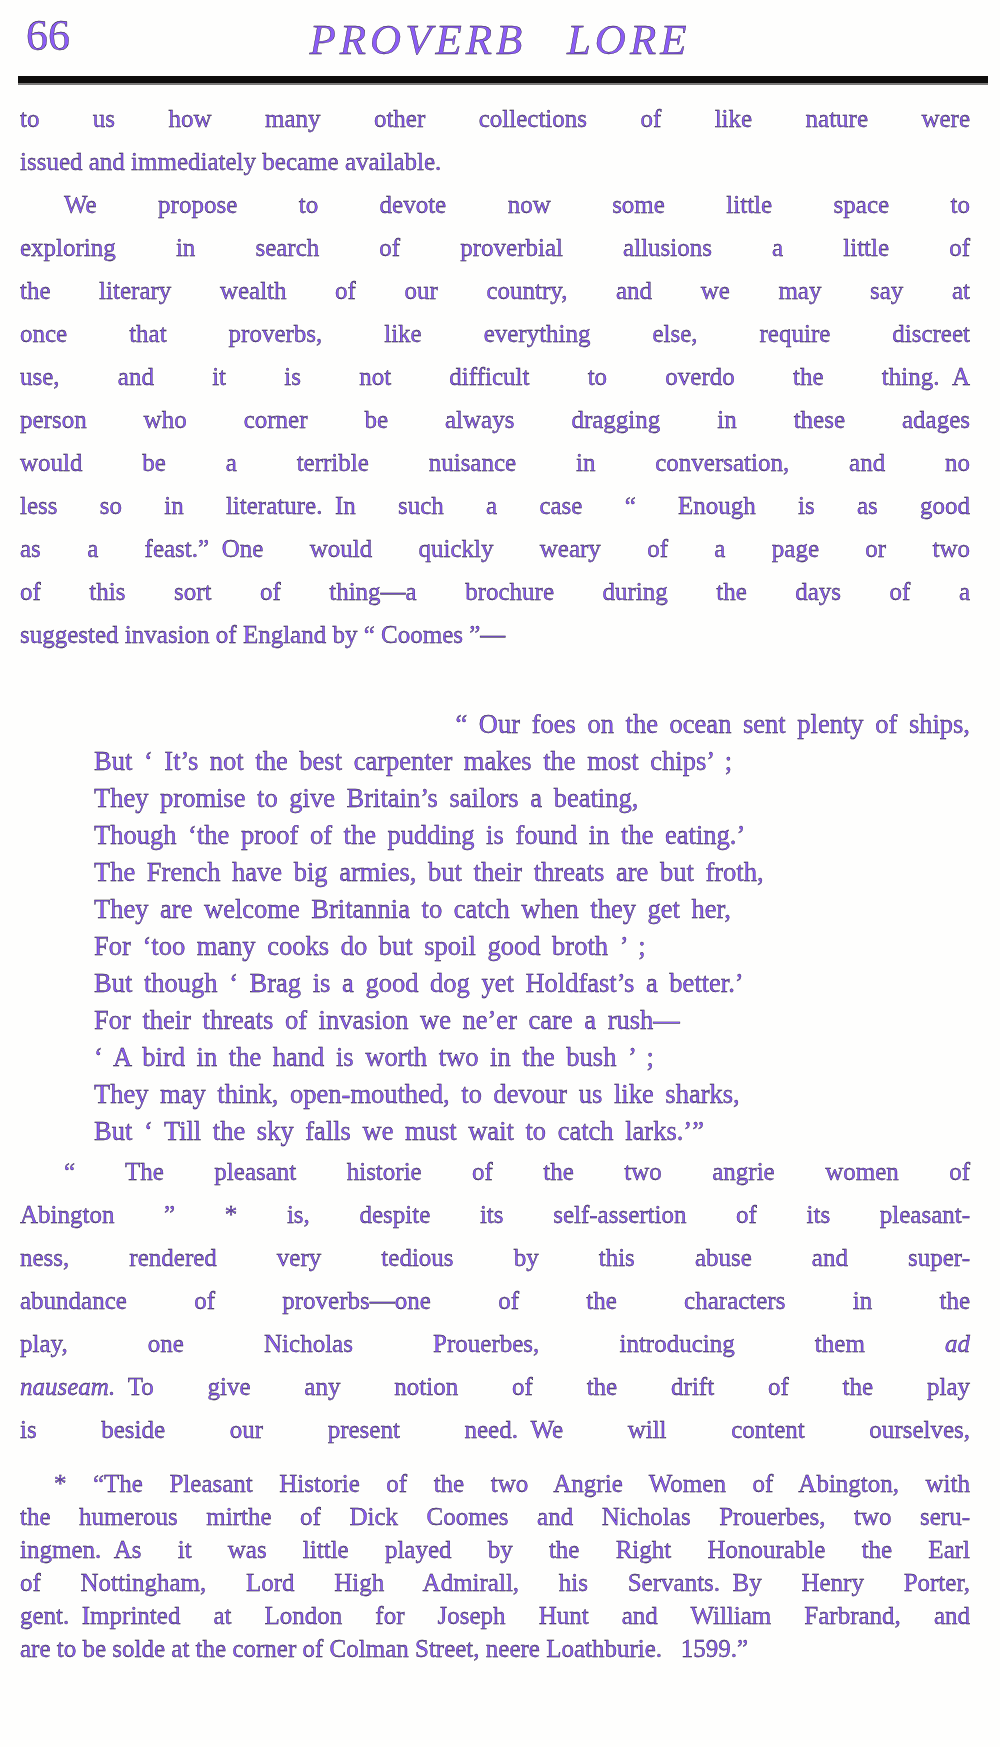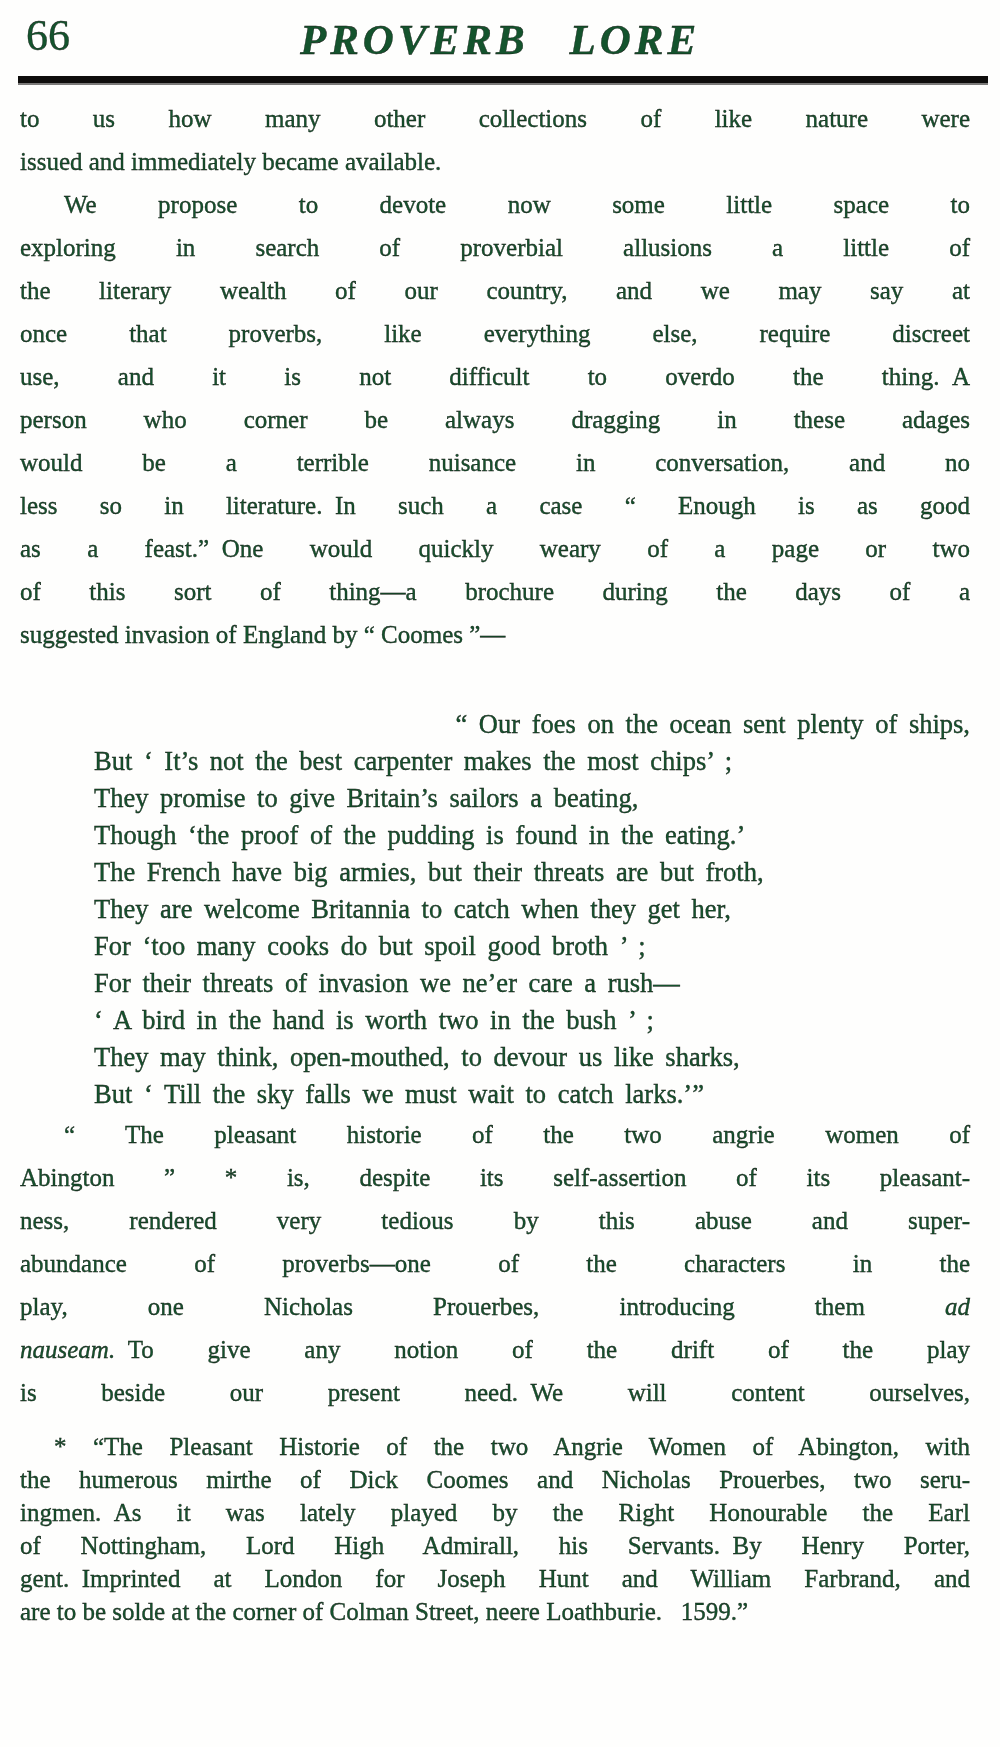--- a/index.html
+++ b/index.html
@@ -1,37 +1,37 @@
 <!DOCTYPE html>
 <html><head>
 <meta charset="utf-8">
 <style>
   html, body { margin:0; padding:0; background:#ffffff; }
   .page {
     position:relative;
     width:1000px; height:1747px;
     background:#fefefd;
-    color:#14532d;
+    color:#8b5cf6;
     font-family:"Liberation Serif","DejaVu Serif",serif;
     -webkit-text-stroke:0.35px #171513;
     overflow:hidden;
     box-sizing:border-box;
     padding-top:10px;
   }
   
   .page-header { position:relative; height:58px; }
   .page-number {
     position:absolute; left:26px; top:4px;
     font-size:44px; line-height:1;
   }
   .running-title {
     margin:0; padding-top:8px;
     text-align:center;
     font-size:43px; line-height:1;
-    font-style:italic; font-weight:bold;
+    font-style:italic; font-weight:normal;
     letter-spacing:4px; word-spacing:26px;
   }
   .header-rule {
     height:7px; background:#0e0d0c;
     margin:8px 12px 0 18px;
     box-shadow:0 2px 0 rgba(14,13,12,.55);
   }
   
   .text-body { padding:0 30px 0 20px; }
   .block { margin:0; }
@@ -76,36 +76,37 @@
         <div class="line">suggested invasion of England by “ Coomes ”—</div>
       </div>
       <div class="block poem">
         <div class="line verse-line hang">“ Our foes on the ocean sent plenty of ships,</div>
         <div class="line verse-line">But ‘ It’s not the best carpenter makes the most chips’ ;</div>
         <div class="line verse-line">They promise to give Britain’s sailors a beating,</div>
         <div class="line verse-line">Though ‘the proof of the pudding is found in the eating.’</div>
         <div class="line verse-line">The French have big armies, but their threats are but froth,</div>
         <div class="line verse-line">They are welcome Britannia to catch when they get her,</div>
         <div class="line verse-line">For ‘too many cooks do but spoil good broth ’ ;</div>
+        <div class="line verse-line">But though ‘ Brag is a good dog yet Holdfast’s a better.’</div>
         <div class="line verse-line">For their threats of invasion we ne’er care a rush—</div>
         <div class="line verse-line">‘ A bird in the hand is worth two in the bush ’ ;</div>
         <div class="line verse-line">They may think, open-mouthed, to devour us like sharks,</div>
         <div class="line verse-line">But ‘ Till the sky falls we must wait to catch larks.’”</div>
       </div>
       <div class="block body para3">
         <div class="line just indent">“ The pleasant historie of the two angrie women of</div>
         <div class="line just">Abington ” * is, despite its self-assertion of its pleasant-</div>
         <div class="line just">ness, rendered very tedious by this abuse and super-</div>
         <div class="line just">abundance of proverbs—one of the characters in the</div>
         <div class="line just"><span>play, one Nicholas Prouerbes, introducing them </span><span class="it">ad</span></div>
         <div class="line just"><span class="it">nauseam.</span><span> To give any notion of the drift of the play</span></div>
         <div class="line just">is beside our present need. We will content ourselves,</div>
       </div>
       <div class="block footnote">
         <div class="line just indent">* “The Pleasant Historie of the two Angrie Women of Abington, with</div>
         <div class="line just">the humerous mirthe of Dick Coomes and Nicholas Prouerbes, two seru-</div>
-        <div class="line just">ingmen. As it was lately played by the Right Honourable the Earl</div>
+        <div class="line just">ingmen. As it was little played by the Right Honourable the Earl</div>
         <div class="line just">of Nottingham, Lord High Admirall, his Servants. By Henry Porter,</div>
         <div class="line just">gent. Imprinted at London for Joseph Hunt and William Farbrand, and</div>
         <div class="line">are to be solde at the corner of Colman Street, neere Loathburie.  1599.”</div>
       </div>
     </main>
 </div>
 
 </body></html>

